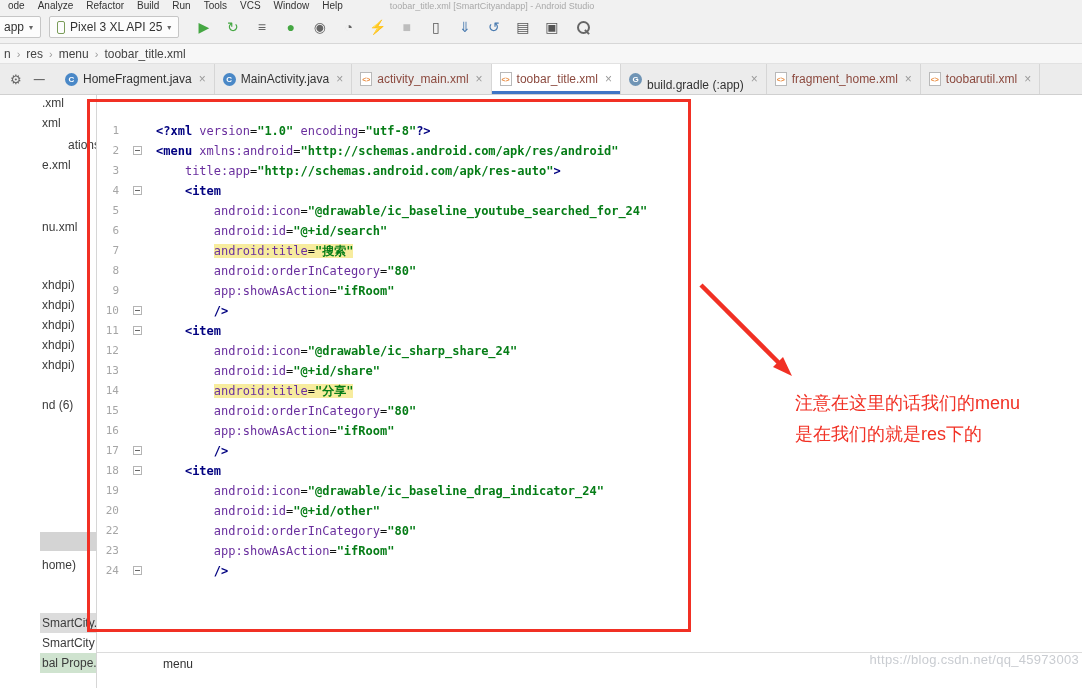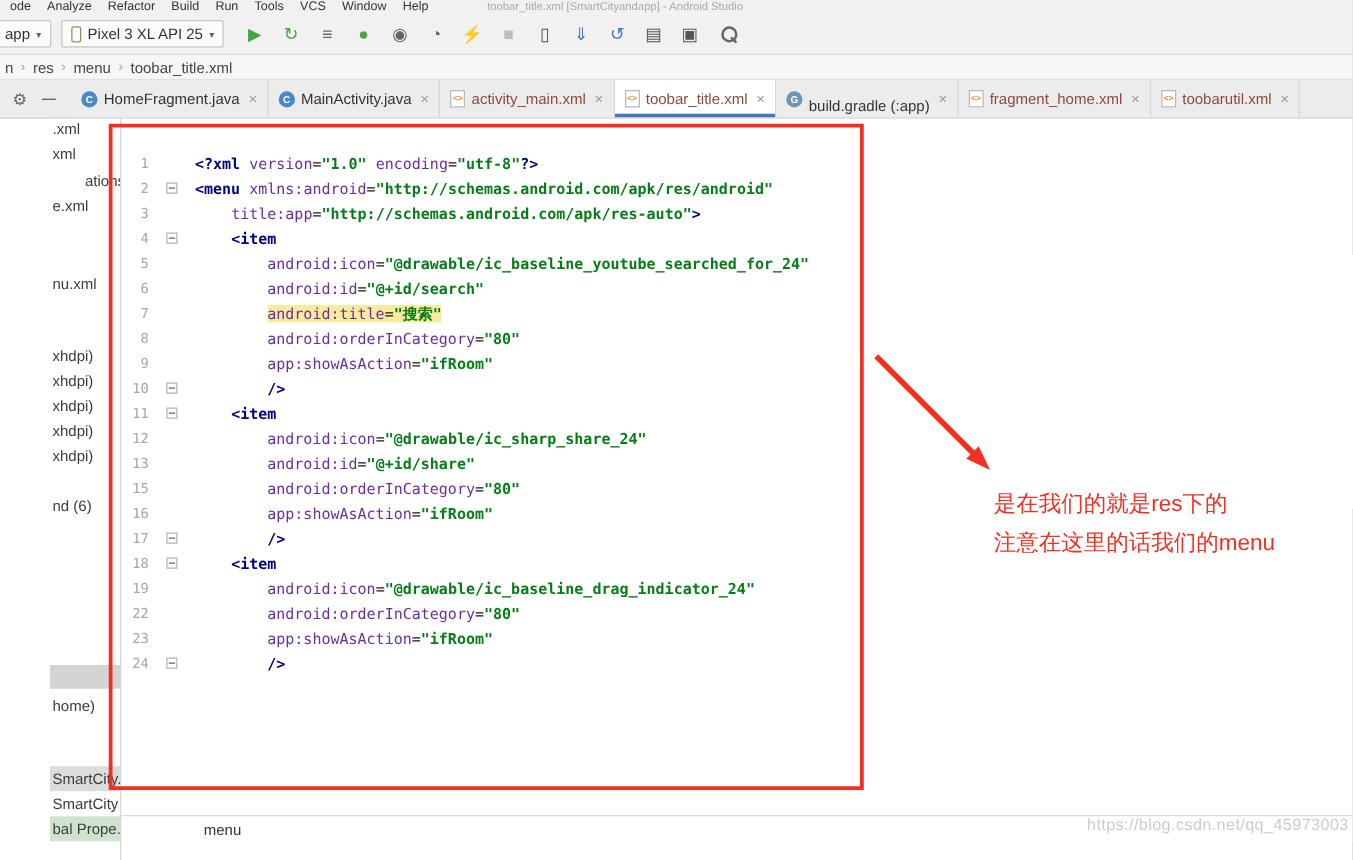--- a/index.html
+++ b/index.html
@@ -274,20 +274,25 @@
             <span class="ln">12</span>
             <span class="fold-col"></span>
             <span class="code"><span class="pl">        </span><span class="at">android:icon</span><span class="pl">=</span><span class="vl">"@drawable/ic_sharp_share_24"</span></span>
           </div>
           <div class="line">
             <span class="ln">13</span>
             <span class="fold-col"></span>
             <span class="code"><span class="pl">        </span><span class="at">android:id</span><span class="pl">=</span><span class="vl">"@+id/share"</span></span>
           </div>
           <div class="line">
+            <span class="ln">14</span>
+            <span class="fold-col"></span>
+            <span class="code"><span class="pl">        </span><span class="at hl">android:title</span><span class="pl hl">=</span><span class="vl hl">"分享"</span></span>
+          </div>
+          <div class="line">
             <span class="ln">15</span>
             <span class="fold-col"></span>
             <span class="code"><span class="pl">        </span><span class="at">android:orderInCategory</span><span class="pl">=</span><span class="vl">"80"</span></span>
           </div>
           <div class="line">
             <span class="ln">16</span>
             <span class="fold-col"></span>
             <span class="code"><span class="pl">        </span><span class="at">app:showAsAction</span><span class="pl">=</span><span class="vl">"ifRoom"</span></span>
           </div>
           <div class="line">
@@ -301,20 +306,25 @@
             <span class="ln">18</span>
             <span class="fold-col">
               <span class="fold-marker"></span>
             </span>
             <span class="code"><span class="pl">    </span><span class="tg">&lt;item</span></span>
           </div>
           <div class="line">
             <span class="ln">19</span>
             <span class="fold-col"></span>
             <span class="code"><span class="pl">        </span><span class="at">android:icon</span><span class="pl">=</span><span class="vl">"@drawable/ic_baseline_drag_indicator_24"</span></span>
+          </div>
+          <div class="line">
+            <span class="ln">20</span>
+            <span class="fold-col"></span>
+            <span class="code"><span class="pl">        </span><span class="at">android:id</span><span class="pl">=</span><span class="vl">"@+id/other"</span></span>
           </div>
           <div class="line">
             <span class="ln">22</span>
             <span class="fold-col"></span>
             <span class="code"><span class="pl">        </span><span class="at">android:orderInCategory</span><span class="pl">=</span><span class="vl">"80"</span></span>
           </div>
           <div class="line">
             <span class="ln">23</span>
             <span class="fold-col"></span>
             <span class="code"><span class="pl">        </span><span class="at">app:showAsAction</span><span class="pl">=</span><span class="vl">"ifRoom"</span></span>
@@ -334,18 +344,18 @@
   </div>
 
   <div class="statusbar"></div>
 
   <div class="red-rect"></div>
   <svg class="arrow-svg" viewBox="0 0 1082 688">
     <line x1="701" y1="285" x2="779" y2="363"></line>
     <polygon points="792,376 773,367 783,357"></polygon>
   </svg>
   <div class="note">
+    <div>注意在这里的话我们的menu</div>
     <div>是在我们的就是res下的</div>
-    <div>注意在这里的话我们的menu</div>
   </div>
   <div class="watermark">https://blog.csdn.net/qq_45973003</div>
 
 </div>
 
 </body></html>

